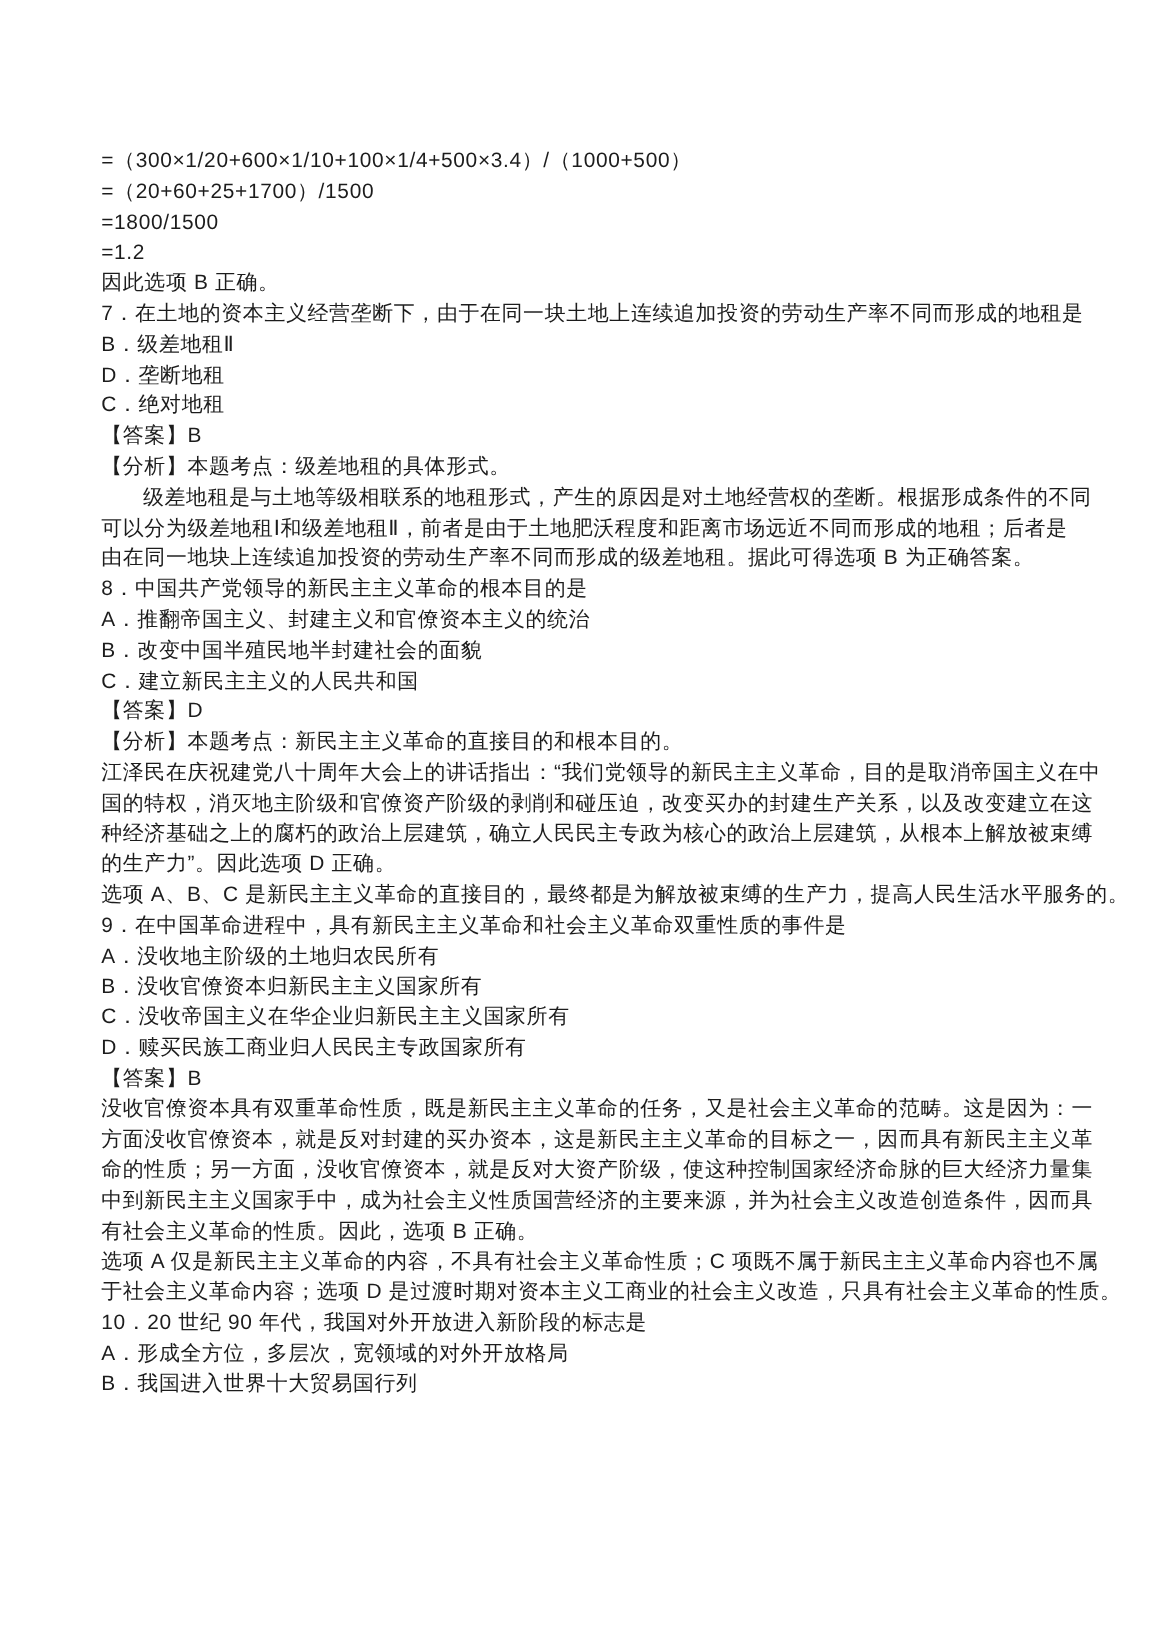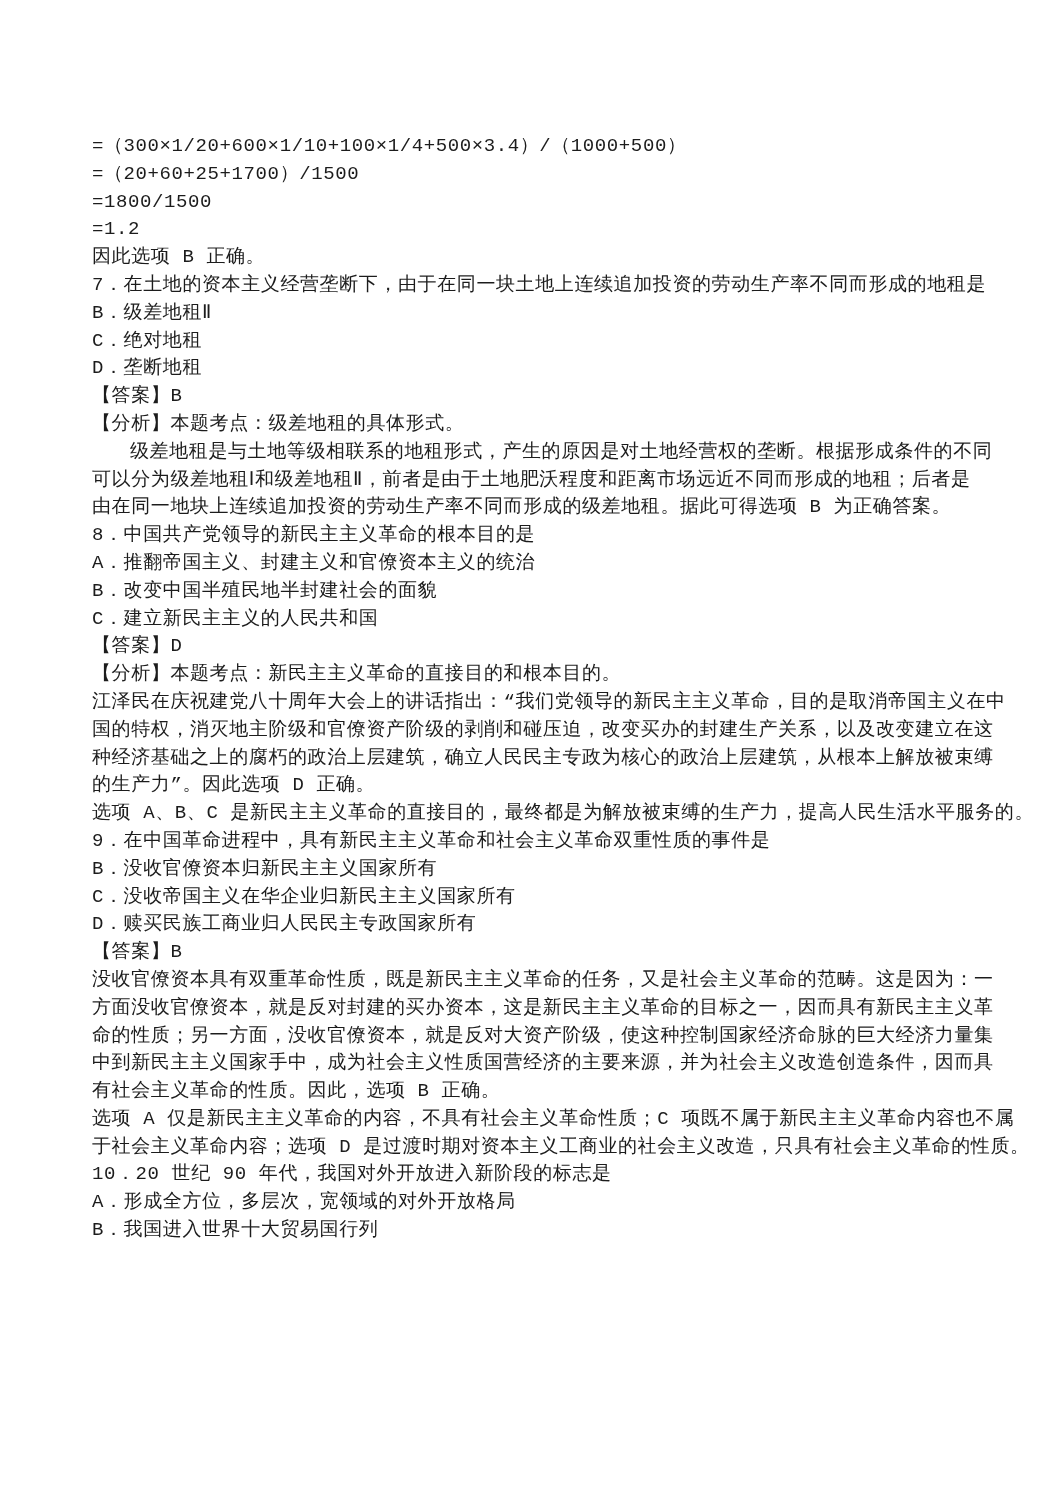--- a/index.html
+++ b/index.html
@@ -2,21 +2,21 @@
 <html><head>
 <meta charset="utf-8">
 <style>
   html,body{margin:0;padding:0;background:#ffffff;}
   .page{
     position:relative;
     width:1058px;
     height:1497px;
     background:#ffffff;
     overflow:hidden;
-    font-family:Liberation Mono, monospace;
+    font-family:Liberation Sans, sans-serif;
     color:#1c1c1c;
   }
   .content{
     position:absolute;
     left:92px;
     top:133px;
     width:886px;
   }
   .line{
     font-size:19px;
@@ -35,39 +35,40 @@
 
 <div class="page">
   <div class="content">
       <div class="line">=（300×1/20+600×1/10+100×1/4+500×3.4）/（1000+500）</div>
       <div class="line">=（20+60+25+1700）/1500</div>
       <div class="line">=1800/1500</div>
       <div class="line">=1.2</div>
       <div class="line">因此选项 B 正确。</div>
       <div class="line">7．在土地的资本主义经营垄断下，由于在同一块土地上连续追加投资的劳动生产率不同而形成的地租是</div>
       <div class="line">B．级差地租Ⅱ</div>
+      <div class="line">D．垄断地租</div>
       <div class="line">C．绝对地租</div>
-      <div class="line">D．垄断地租</div>
       <div class="line">【答案】B</div>
       <div class="line">【分析】本题考点：级差地租的具体形式。</div>
       <div class="line indent">级差地租是与土地等级相联系的地租形式，产生的原因是对土地经营权的垄断。根据形成条件的不同</div>
       <div class="line">可以分为级差地租Ⅰ和级差地租Ⅱ，前者是由于土地肥沃程度和距离市场远近不同而形成的地租；后者是</div>
       <div class="line">由在同一地块上连续追加投资的劳动生产率不同而形成的级差地租。据此可得选项 B 为正确答案。</div>
       <div class="line">8．中国共产党领导的新民主主义革命的根本目的是</div>
       <div class="line">A．推翻帝国主义、封建主义和官僚资本主义的统治</div>
       <div class="line">B．改变中国半殖民地半封建社会的面貌</div>
       <div class="line">C．建立新民主主义的人民共和国</div>
       <div class="line">【答案】D</div>
       <div class="line">【分析】本题考点：新民主主义革命的直接目的和根本目的。</div>
       <div class="line">江泽民在庆祝建党八十周年大会上的讲话指出：“我们党领导的新民主主义革命，目的是取消帝国主义在中</div>
       <div class="line">国的特权，消灭地主阶级和官僚资产阶级的剥削和碰压迫，改变买办的封建生产关系，以及改变建立在这</div>
       <div class="line">种经济基础之上的腐朽的政治上层建筑，确立人民民主专政为核心的政治上层建筑，从根本上解放被束缚</div>
       <div class="line">的生产力”。因此选项 D 正确。</div>
       <div class="line">选项 A、B、C 是新民主主义革命的直接目的，最终都是为解放被束缚的生产力，提高人民生活水平服务的。</div>
       <div class="line">9．在中国革命进程中，具有新民主主义革命和社会主义革命双重性质的事件是</div>
+      <div class="line">A．没收地主阶级的土地归农民所有</div>
       <div class="line">B．没收官僚资本归新民主主义国家所有</div>
       <div class="line">C．没收帝国主义在华企业归新民主主义国家所有</div>
       <div class="line">D．赎买民族工商业归人民民主专政国家所有</div>
       <div class="line">【答案】B</div>
       <div class="line">没收官僚资本具有双重革命性质，既是新民主主义革命的任务，又是社会主义革命的范畴。这是因为：一</div>
       <div class="line">方面没收官僚资本，就是反对封建的买办资本，这是新民主主义革命的目标之一，因而具有新民主主义革</div>
       <div class="line">命的性质；另一方面，没收官僚资本，就是反对大资产阶级，使这种控制国家经济命脉的巨大经济力量集</div>
       <div class="line">中到新民主主义国家手中，成为社会主义性质国营经济的主要来源，并为社会主义改造创造条件，因而具</div>
       <div class="line">有社会主义革命的性质。因此，选项 B 正确。</div>
       <div class="line">选项 A 仅是新民主主义革命的内容，不具有社会主义革命性质；C 项既不属于新民主主义革命内容也不属</div>

